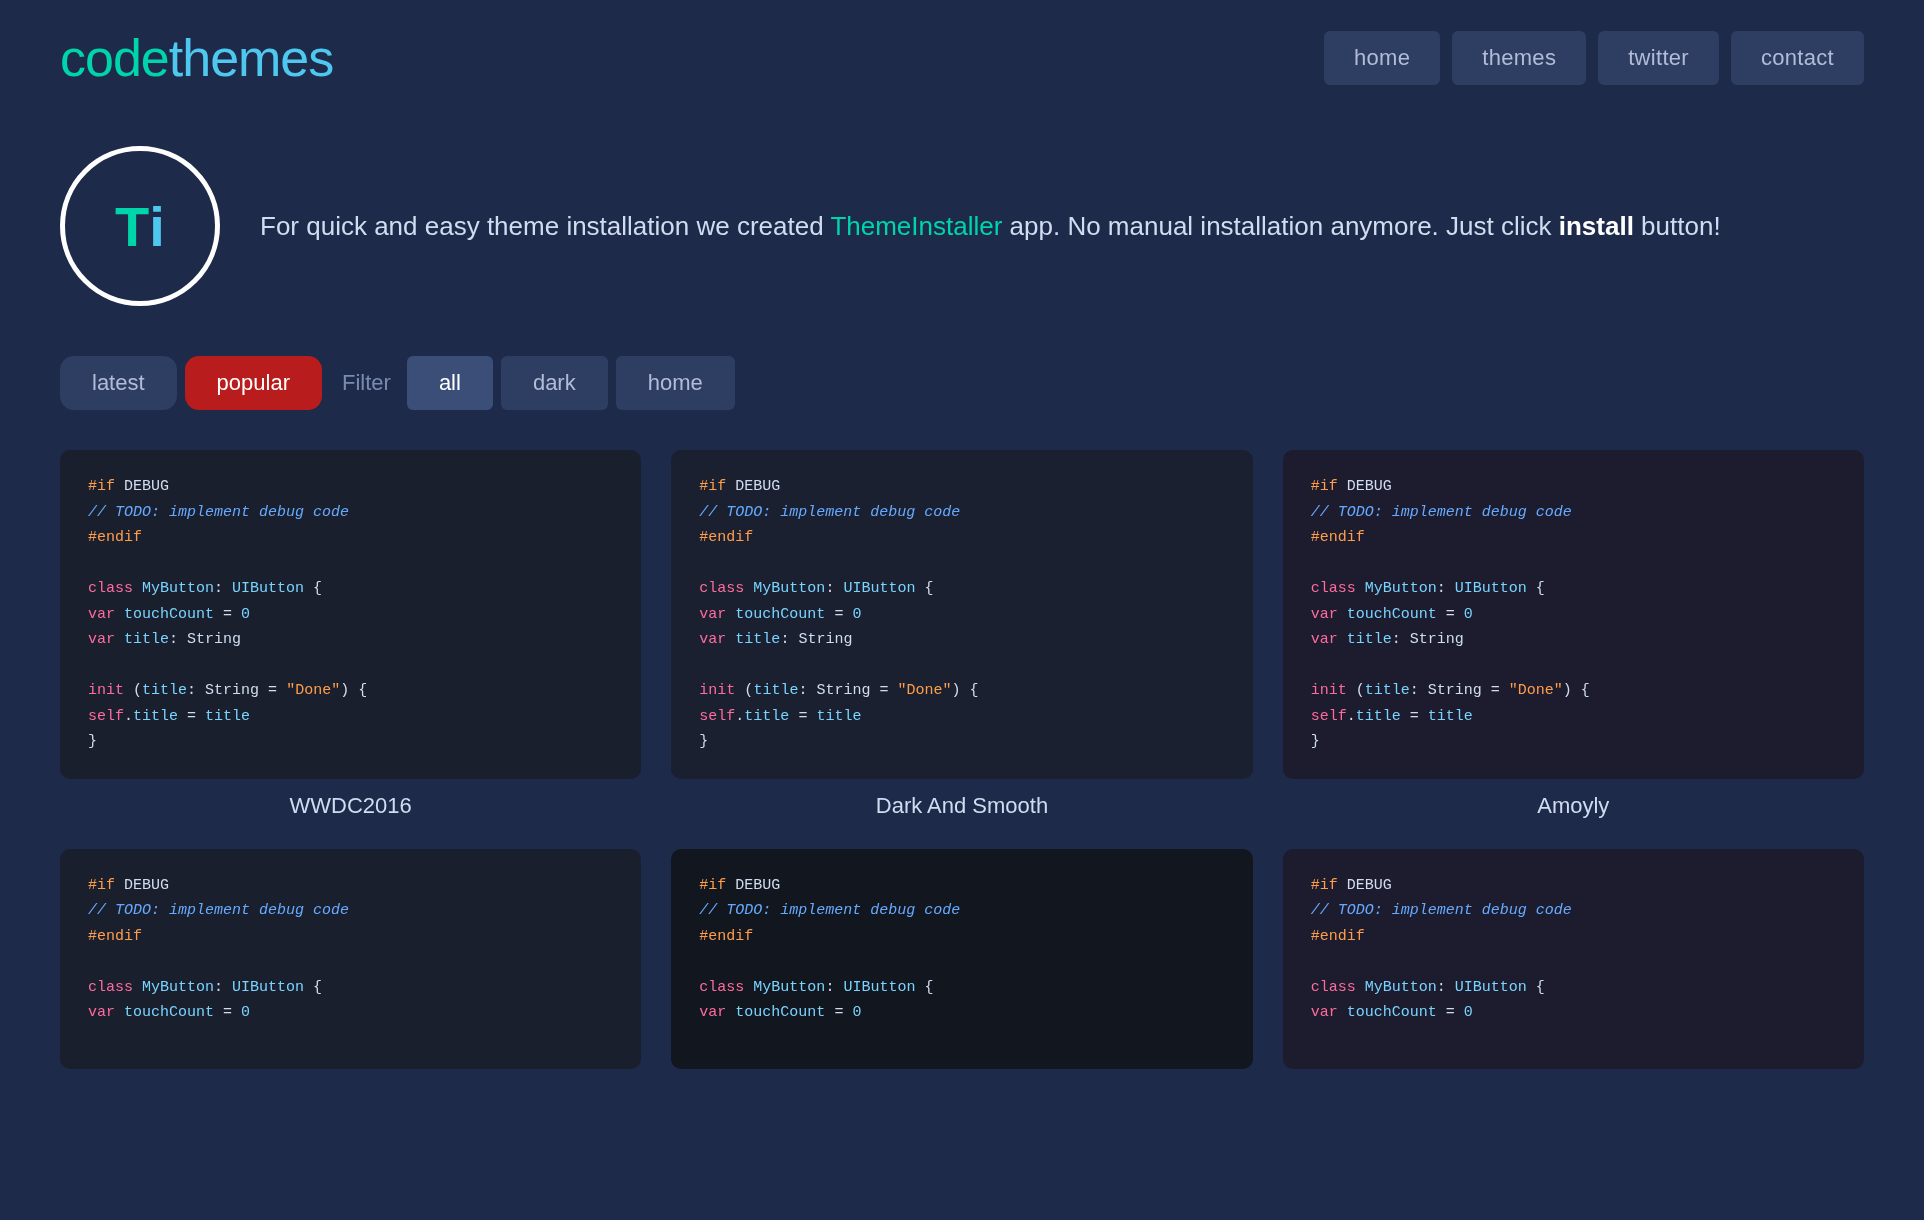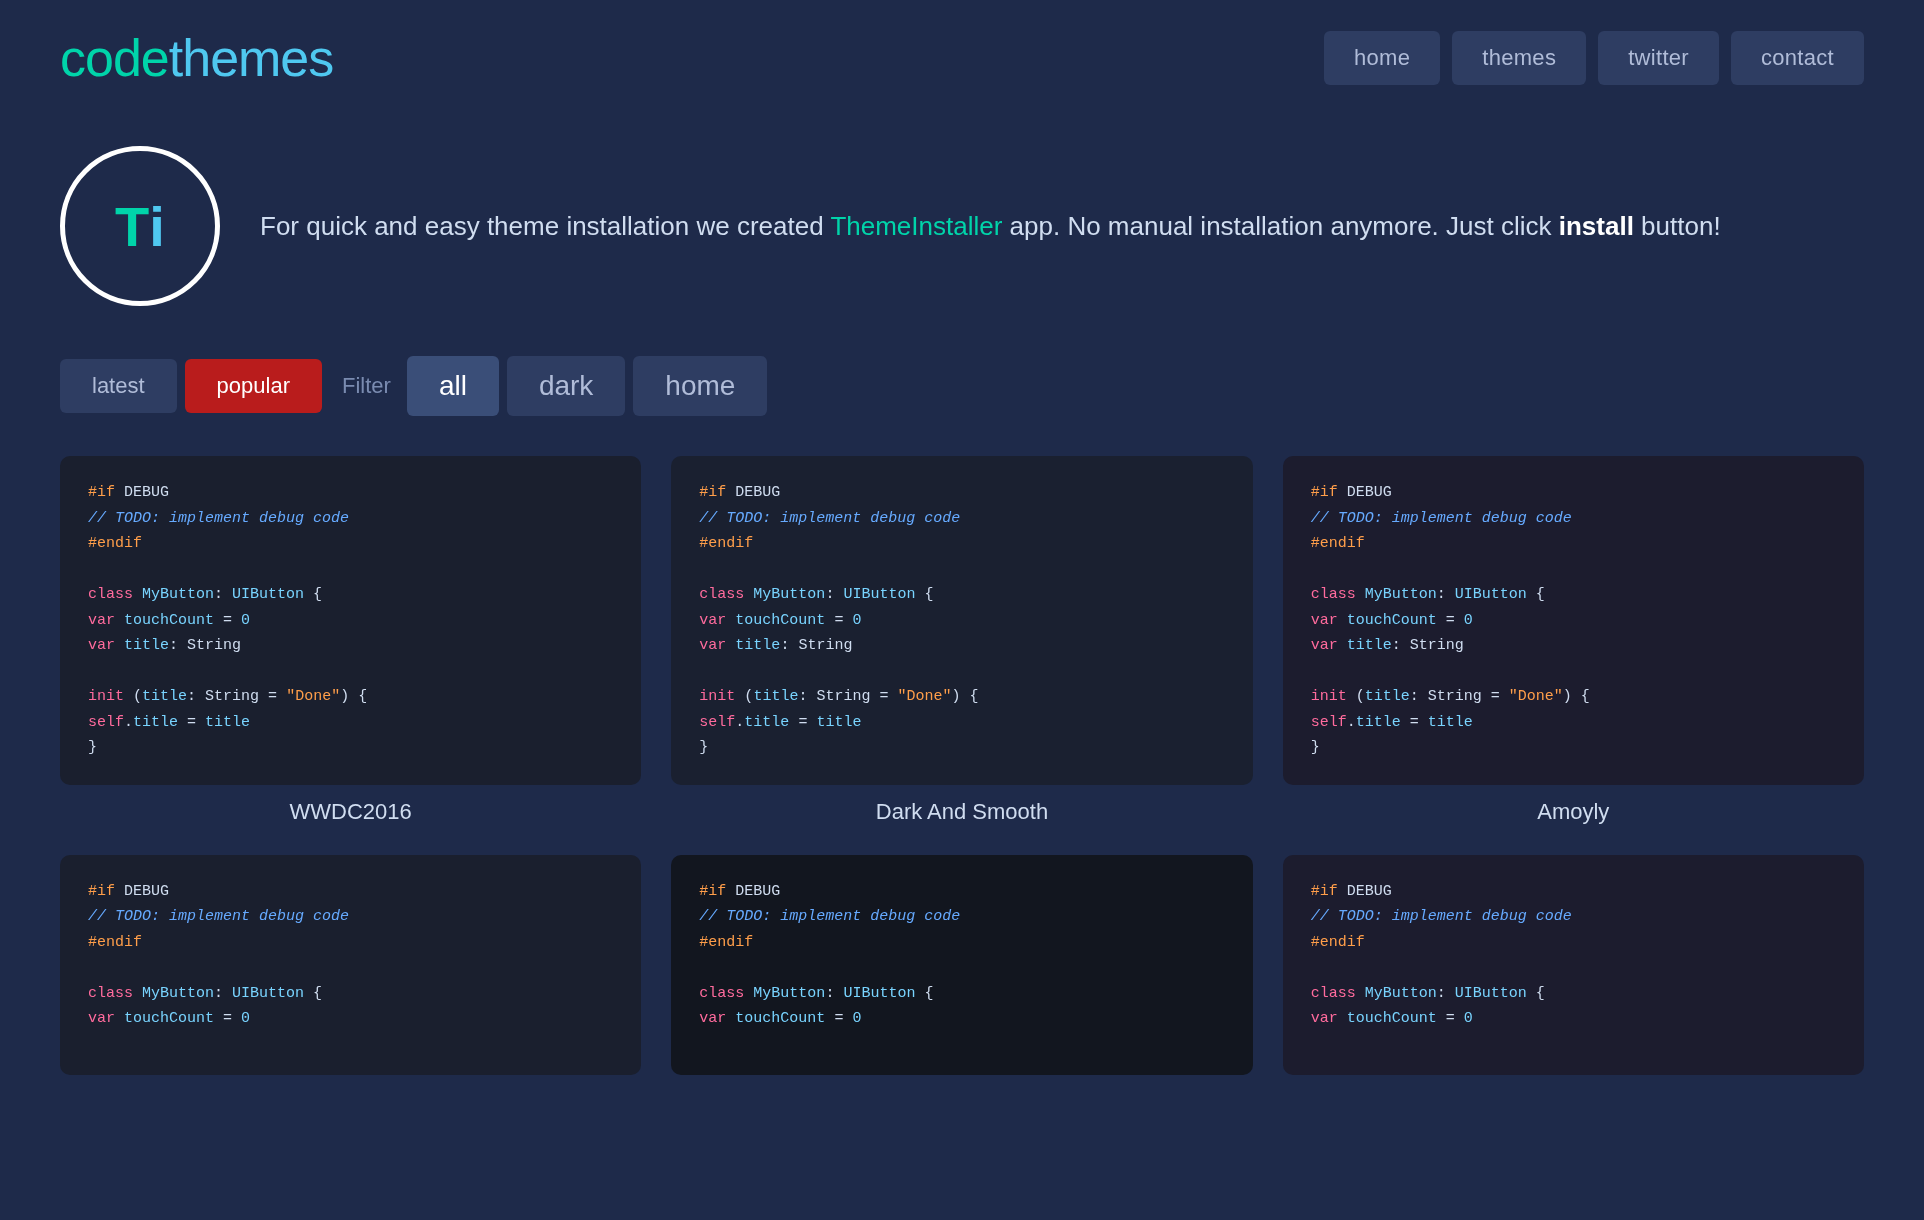--- a/index.html
+++ b/index.html
@@ -77,21 +77,21 @@
     .filter-bar {
       display: flex;
       align-items: center;
       padding: 0 60px 40px 60px;
       gap: 0;
     }
     .filter-tab {
       background: #2e3d62;
       color: #b0bcd8;
       border: none;
-      border-radius: 6px;
+      border-radius: 14px;
       padding: 14px 32px;
       font-size: 22px;
       cursor: pointer;
       margin-right: 8px;
     }
     .filter-tab.active {
       background: #b91c1c;
       color: #ffffff;
     }
     .filter-label {
@@ -99,21 +99,21 @@
       font-size: 22px;
       margin-right: 16px;
       margin-left: 12px;
     }
     .filter-btn {
       background: #2e3d62;
       color: #b0bcd8;
       border: none;
       border-radius: 6px;
       padding: 14px 32px;
-      font-size: 28px;
+      font-size: 22px;
       cursor: pointer;
       margin-right: 8px;
     }
     .filter-btn.active {
       background: #3a4e78;
       color: #ffffff;
     }
 
     
     .theme-grid {

